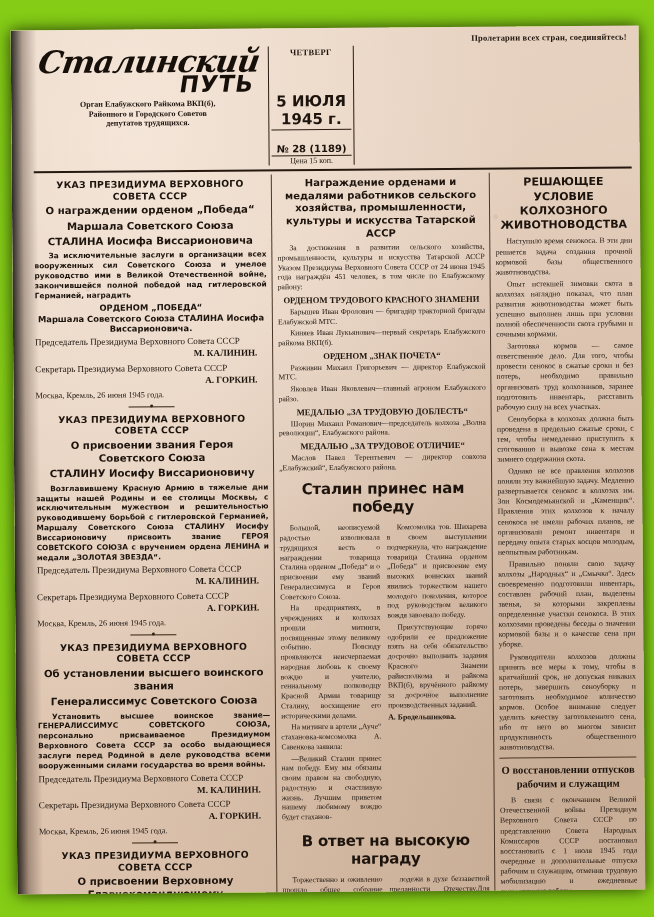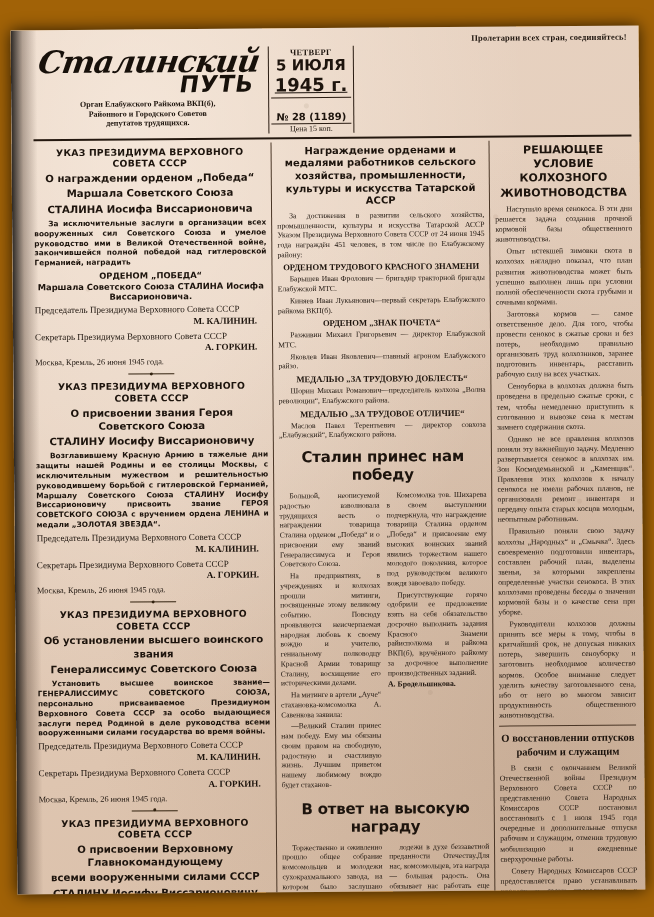--- a/index.html
+++ b/index.html
@@ -6,21 +6,21 @@
   html, body {
     margin: 0; padding: 0;
     width: 654px; height: 917px;
     background: #0a0a0a;
     overflow: hidden;
     font-family: "Liberation Serif", serif;
   }
   #scan {
     position: relative;
     width: 654px; height: 917px;
-    background: #a16207;
+    background: #84cc16;
   }
   
   #paper {
     position: absolute;
     left: 14px; top: 28px;
     width: 628px; height: 864px;
     background:
       radial-gradient(ellipse at 20% 12%, rgba(255,246,236,.55), rgba(0,0,0,0) 55%),
       radial-gradient(ellipse at 88% 85%, rgba(120,88,62,.20), rgba(0,0,0,0) 60%),
       linear-gradient(160deg,#e8d3c2 0%, #e5cfbd 35%, #dec5b0 70%, #d8bda6 100%);
@@ -72,22 +72,22 @@
     font-size:23px; letter-spacing:1px; margin-top:-4px; padding-right:6px;
   }
   .mh-sub {
     text-align:center; font-size:8px; line-height:1.22; margin-top:4px; font-weight:bold;
   }
   .mh-right {
     width:86px; border-left:1.4px solid #2a1c12; border-right:1.4px solid #2a1c12;
     text-align:center; padding:1px 2px 0;
   }
   .mh-right .r1 { font-size:8.5px; font-weight:bold; letter-spacing:.3px; }
-  .mh-right .r2 { font-size:15px; font-weight:bold; font-family:"DejaVu Sans",sans-serif; line-height:1.15; }
-  .mh-right .r3 { font-size:18px; font-weight:bold; font-family:"DejaVu Sans",sans-serif; line-height:1.2;text-decoration:underline; }
+  .mh-right .r2 { font-size:15px; font-weight:bold; font-family:"DejaVu Sans",sans-serif; line-height:1.15;margin-top:36px; }
+  .mh-right .r3 { font-size:15px; font-weight:bold; font-family:"DejaVu Sans",sans-serif; line-height:1.2; }
   .mh-right .r4 { font-size:10px; font-weight:bold; font-family:"DejaVu Sans",sans-serif;
                   border-top:1.2px solid #2a1c12; margin-top:1px; padding-top:13px; }
   .mh-right .r5 { font-size:8px; border-top:1.2px solid #2a1c12; margin-top:1px; padding-top:0; }
 
   .rule-thick { border-top:2.2px solid #24180f; margin:4px 0 3px; }
 
   
   #cols { display:flex; align-items:flex-start; }
   .col { padding:0 5px; }
   .col.c1 { width:246px; padding-left:0; }

